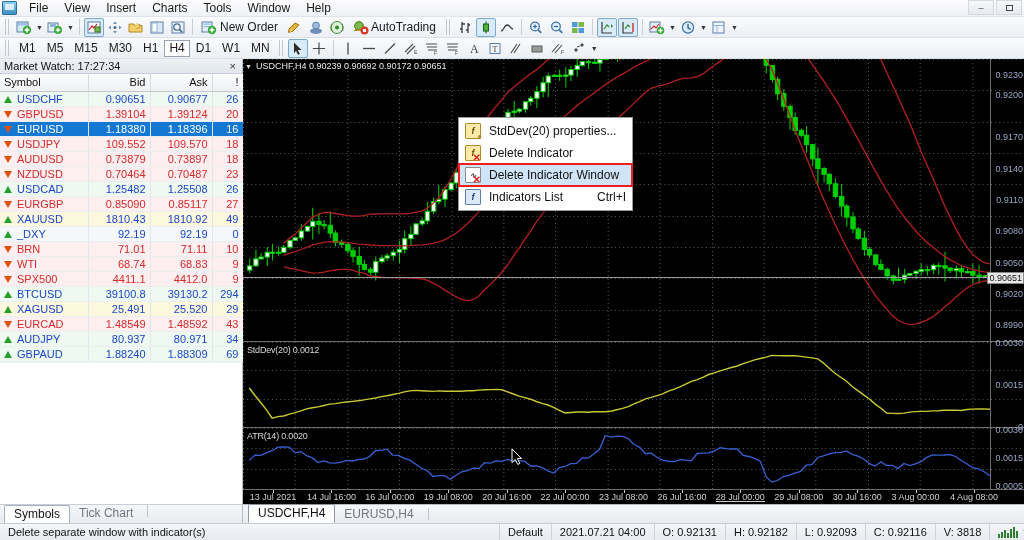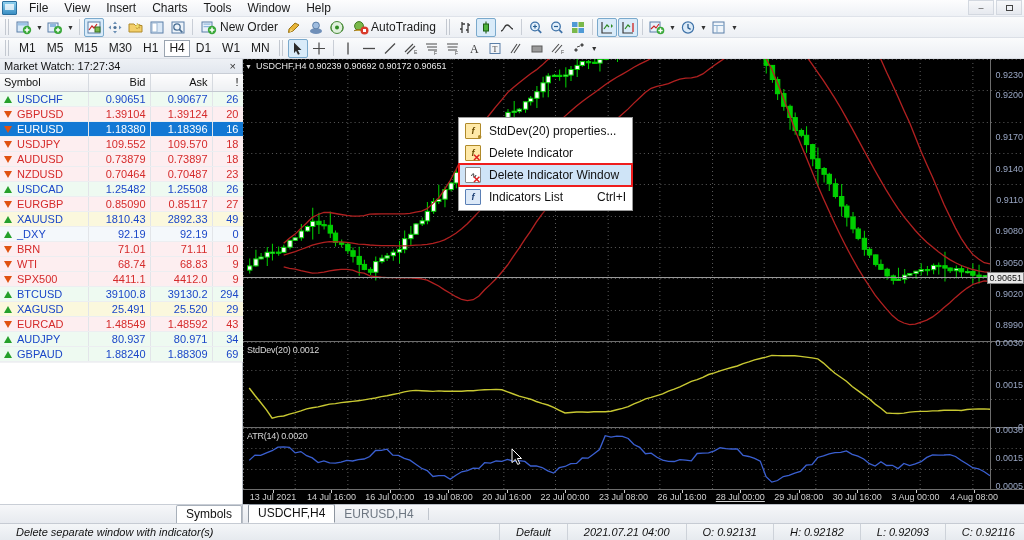--- a/index.html
+++ b/index.html
@@ -94,21 +94,21 @@
            position:relative; vertical-align:-1px; }
   .arrow i { position:absolute; left:0; top:1px; width:0;height:0; }
   .arrow.up i { border-left:4px solid transparent; border-right:4px solid transparent;
                 border-bottom:7px solid #25a02a; }
   .arrow.dn i { border-left:4px solid transparent; border-right:4px solid transparent;
                 border-top:7px solid #e0510f; }
   .arrow.up:after,.arrow.dn:after{ content:""; position:absolute; left:3px; top:0; width:3px;height:9px;
            background:transparent;}
   .mw-fill { flex:1; background:#fff; border-top:1px solid #f1f2f4; }
   .mw-tabs { height:19px; background:linear-gradient(#f6f7f9,#e7eaef); border-top:1px solid #c9ced6;
-             display:flex; align-items:flex-end; padding-left:4px;flex-direction:column; }
+             display:flex; align-items:flex-start; padding-left:4px; }
   .mw-tab { font-size:12px; padding:1px 9px 2px; color:#6e7782; }
   .mw-tab.sel { background:#fff; border:1px solid #a8b0ba; border-bottom:1px solid #fff;
                 color:#111; border-radius:2px 2px 0 0; }
   .tabsep { width:1px; height:12px; background:#c0c5cd; margin:0 5px 3px; }
 
   
   .chartwrap { flex:1; display:flex; flex-direction:column; min-width:0; background:#000; }
   .chart-area { flex:1; position:relative; background:#000; min-height:0; overflow:hidden;}
   .pane { position:absolute; left:0; right:0; background:#000; overflow:hidden; }
   .pane-label {
@@ -134,22 +134,22 @@
   
   .chart-tabs { height:19px; background:linear-gradient(#f6f7f9,#e7eaef);
                 border-top:1px solid #b9bec6; display:flex; align-items:flex-end; padding-left:5px; }
   .ch-tab { font-size:12px; padding:1px 9px 2px; color:#6e7782; }
   .ch-tab.sel { background:#fff; border:1px solid #8d959f; border-bottom:1px solid #fff;
                 color:#111; font-weight:normal; border-radius:2px 2px 0 0; }
 
   
   .statusbar { height:17px; background:linear-gradient(#f4f6f8,#e6eaef); border-top:1px solid #c6cbd3;
                display:flex; align-items:center; font-size:11px; color:#111; }
-  .sb-cell { padding:0 16px; border-right:1px solid #cdd2d9; height:17px; display:flex;
-             align-items:center; white-space:nowrap;font-style:italic; }
+  .sb-cell { padding:0 8px; border-right:1px solid #cdd2d9; height:17px; display:flex;
+             align-items:center; white-space:nowrap; }
   .sb-cell.first { flex:0 0 500px; border-right:1px solid #cdd2d9; }
   .sb-cell.last { border-right:none; gap:5px; }
   .netbars { display:inline-flex; align-items:flex-end; gap:1px; height:11px; }
   .netbars b { width:2px; background:#2f7f2f; display:block; }
 
   
   .ctxmenu {
     position:absolute; z-index:50; background:#fff; border:1px solid #9a9a9a;
     box-shadow:2px 2px 4px rgba(0,0,0,.35); padding:2px 0; width:175px;
   }
@@ -523,21 +523,21 @@
             </tr>
             <tr class="r-dn">
               <td class="sym"><span class="arrow dn"><i></i></span><span>EURGBP</span></td>
               <td class="num">0.85090</td>
               <td class="num">0.85117</td>
               <td class="num">27</td>
             </tr>
             <tr class="r-gold">
               <td class="sym"><span class="arrow up"><i></i></span><span>XAUUSD</span></td>
               <td class="num">1810.43</td>
-              <td class="num">2892.33</td>
+              <td class="num">1810.92</td>
               <td class="num">49</td>
             </tr>
             <tr class="r-neutral">
               <td class="sym"><span class="arrow up"><i></i></span><span>_DXY</span></td>
               <td class="num">92.19</td>
               <td class="num">92.19</td>
               <td class="num">0</td>
             </tr>
             <tr class="r-dn">
               <td class="sym"><span class="arrow dn"><i></i></span><span>BRN</span></td>

